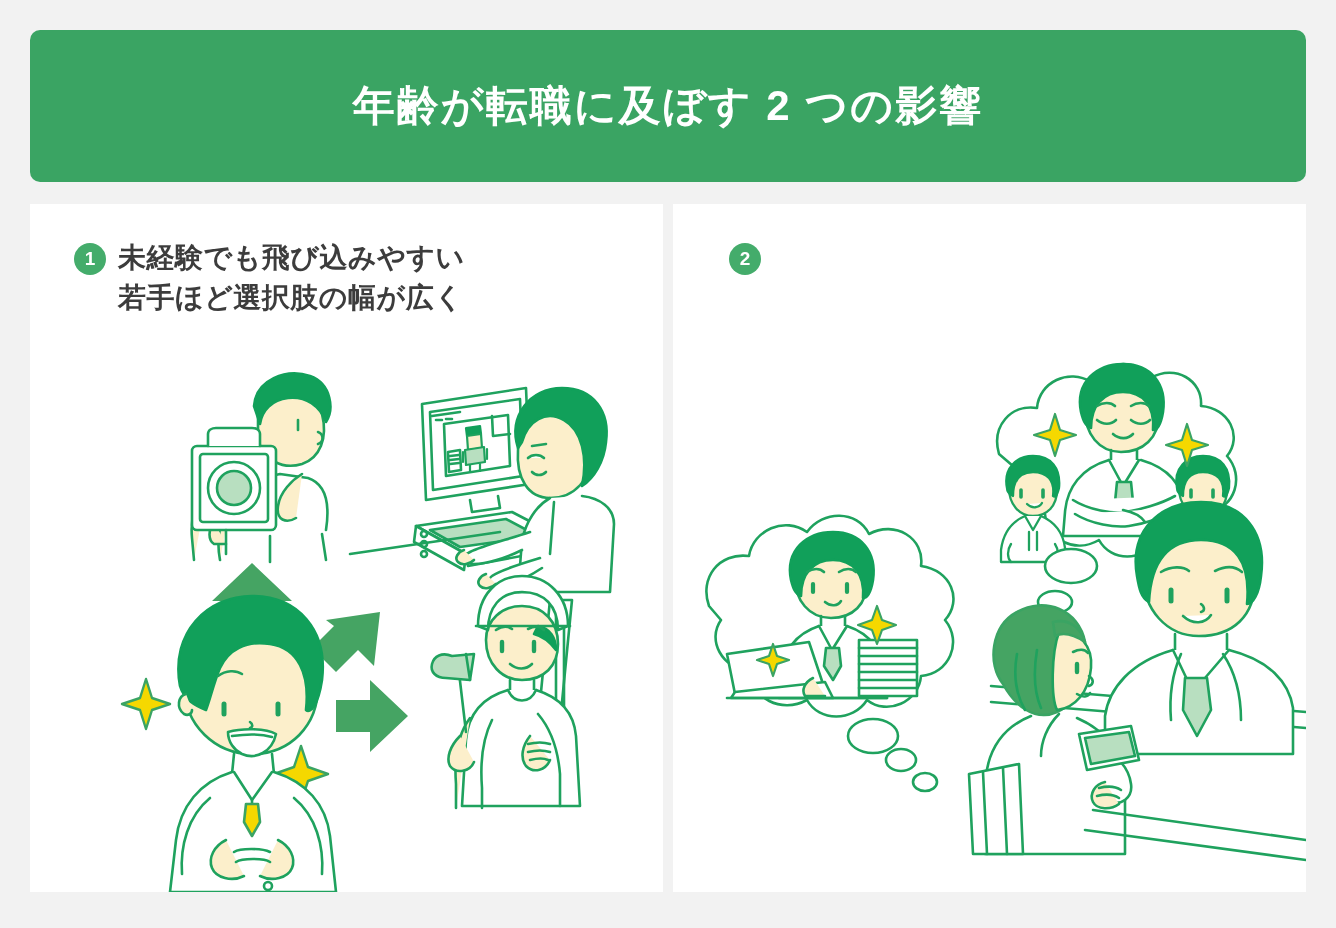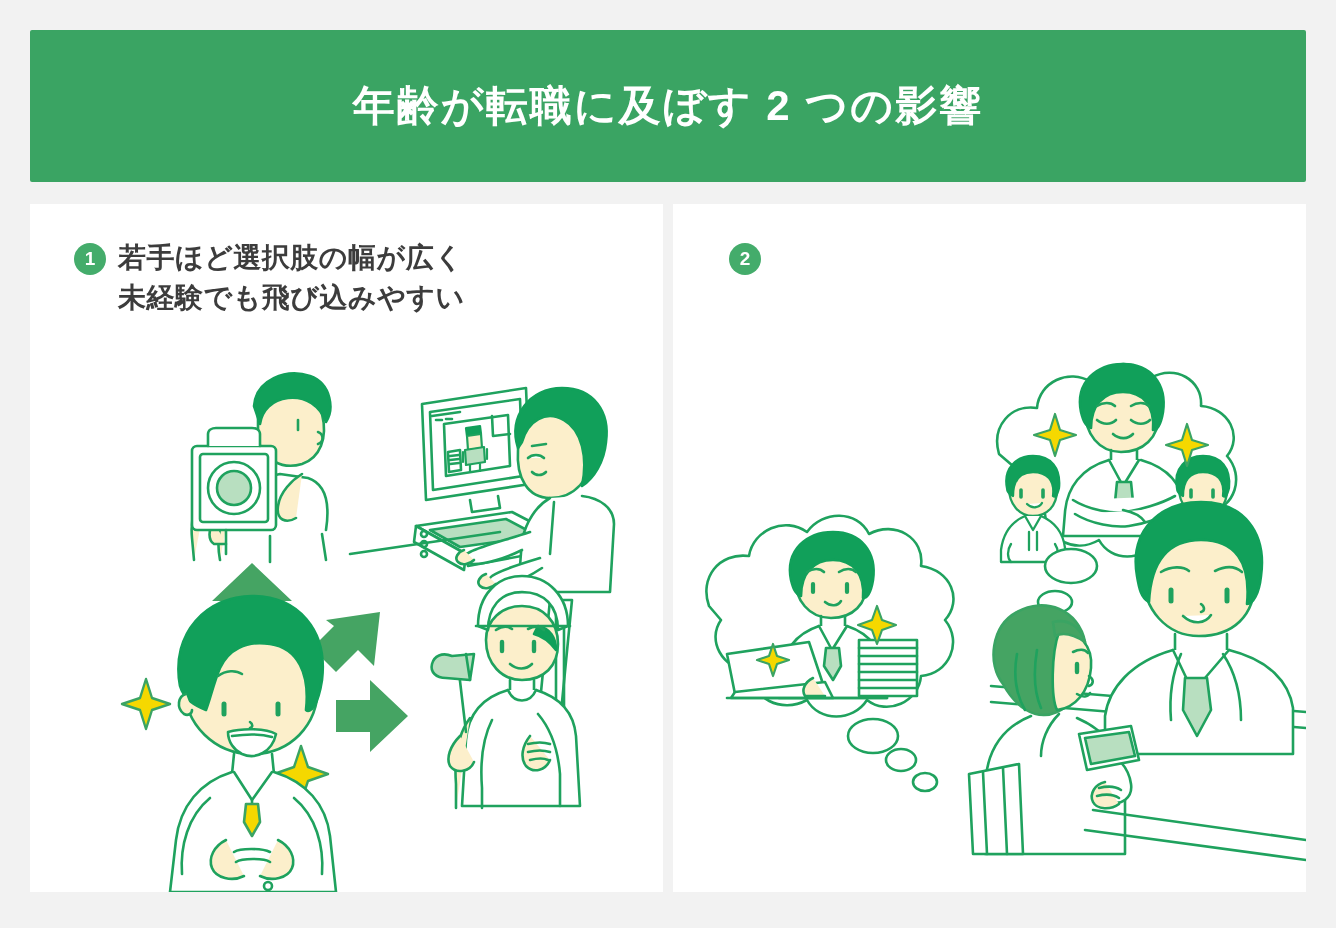--- a/index.html
+++ b/index.html
@@ -19,21 +19,21 @@
     height: 928px;
     box-sizing: border-box;
     padding: 30px;
   }
 
   
   .header-banner {
     width: 1276px;
     height: 152px;
     background: #3aa463;
-    border-radius: 2px;
+    border-radius: 10px;
     display: flex;
     align-items: center;
     justify-content: center;
     box-sizing: border-box;
   }
   .header-title {
     color: #ffffff;
     font-size: 42px;
     font-weight: bold;
     letter-spacing: 2px;
@@ -106,22 +106,22 @@
   <div class="header-banner">
     <div class="header-title">年齢が転職に及ぼす 2 つの影響</div>
   </div>
 
   <div class="panels">
 
     <div class="panel panel-1">
       <div class="panel-head">
         <div class="badge">1</div>
         <div class="panel-title">
+          <span class="ln">未経験でも飛び込みやすい</span>
           <span class="ln">若手ほど選択肢の幅が広く</span>
-          <span class="ln">未経験でも飛び込みやすい</span>
         </div>
       </div>
 
       <div class="stage">
         <svg viewBox="0 0 633 538" xmlns="http://www.w3.org/2000/svg">
           <g fill="none" stroke="#1fa25e" stroke-width="2.6" stroke-linecap="round" stroke-linejoin="round">
 
             <g>
 
               <path d="M196 175 C188 150 196 134 214 128 L250 120 L278 124 C296 130 300 150 296 176" fill="#ffffff"></path>

